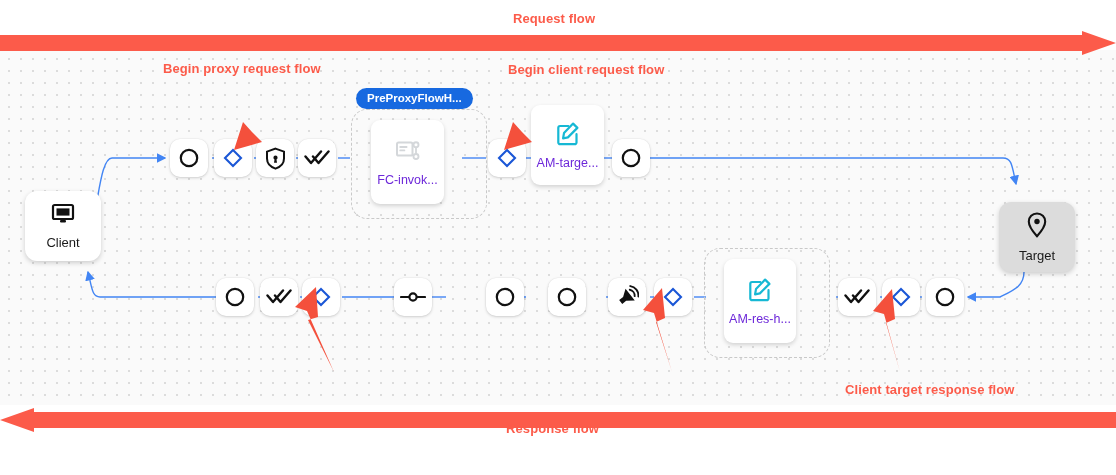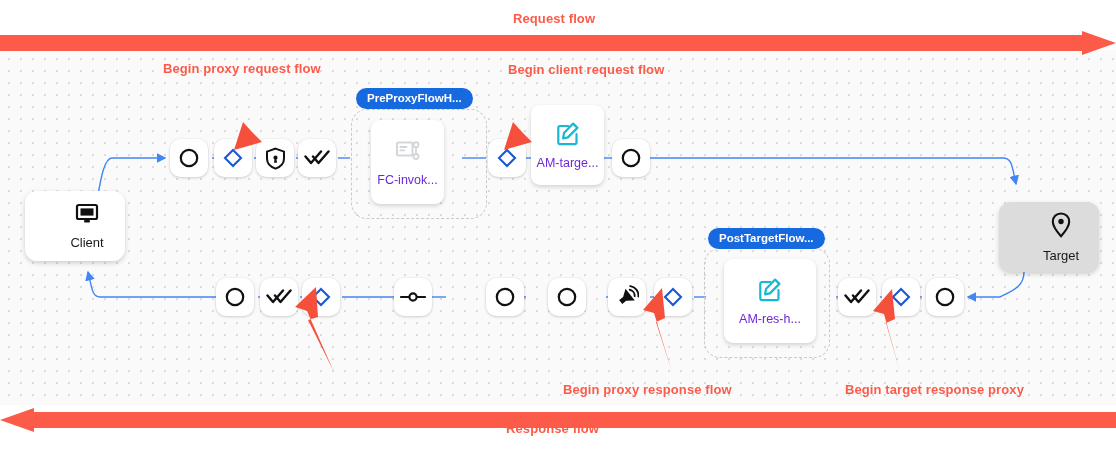--- a/index.html
+++ b/index.html
@@ -23,21 +23,21 @@
 
   
   .node{position:absolute;background:#fff;border-radius:10px;
         box-shadow:0 1px 3px rgba(0,0,0,.17),0 0 0 .5px rgba(0,0,0,.04);
         display:flex;align-items:center;justify-content:center;}
   .sq{width:38px;height:38px;}
   .sq svg{display:block;}
 
   
   .endpoint{width:76px;height:70px;border-radius:12px;flex-direction:column;gap:7px;
-            box-shadow:0 2px 5px rgba(0,0,0,.18);padding-left:24px;}
+            box-shadow:0 2px 5px rgba(0,0,0,.18);}
   .endpoint .lbl{font-size:13px;color:#1a1a1a;line-height:1;}
   .endpoint.target{background:#dcdcdc;justify-content:center;}
 
   
   .card{border-radius:9px;display:flex;flex-direction:column;align-items:center;justify-content:center;gap:6px;
         background:#fff;box-shadow:0 2px 4px rgba(0,0,0,.16);position:absolute;}
   .card .clbl{font-size:12.5px;color:#6d28d9;line-height:1;white-space:nowrap;}
   .card.stacked::before{content:"";position:absolute;left:6px;top:6px;width:100%;height:100%;
         border-radius:9px;background:#fff;box-shadow:0 2px 4px rgba(0,0,0,.14);z-index:-1;}
 
@@ -244,21 +244,20 @@
         <svg width="22" height="22" viewBox="0 0 22 22">
             <circle cx="11" cy="11" r="8.2" fill="none" stroke="#111" stroke-width="2.2"></circle>
           </svg>
       </span>
     </div>
 
     <div class="group" style="left:351px;top:59px;width:134px;height:108px;"></div>
     <div class="group-chip" style="left:356px;top:38px;text-align:center;">PreProxyFlowH...</div>
 
     <div class="group" style="left:704px;top:198px;width:124px;height:108px;"></div>
-    <div class="group-chip" style="left:708px;top:178px;">PostTargetFlow...</div>
 
     <div class="card stacked" style="left:371px;top:70px;width:73px;height:84px;">
       <span>
         <svg width="26" height="26" viewBox="0 0 26 26">
           <rect x="2" y="4.5" width="15.5" height="13" rx="1.6" fill="none" stroke="#d4d7da" stroke-width="2"></rect>
           <path d="M5.2,9 L11.6,9 M5.2,12.4 L9.4,12.4" stroke="#d4d7da" stroke-width="1.8" stroke-linecap="round"></path>
           <circle cx="21" cy="6.8" r="2.5" fill="none" stroke="#d4d7da" stroke-width="1.9"></circle>
           <circle cx="21" cy="18.5" r="2.5" fill="none" stroke="#d4d7da" stroke-width="1.9"></circle>
           <path d="M21,9.4 L21,16" stroke="#d4d7da" stroke-width="1.8"></path>
         </svg>
@@ -269,21 +268,21 @@
     <div class="card" style="left:531px;top:55px;width:73px;height:80px;">
       <span>
         <svg width="26" height="26" viewBox="0 0 26 26">
           <path d="M21.5,13.2 L21.5,21.4 a1.8,1.8 0 0 1 -1.8,1.8 L5.1,23.2 a1.8,1.8 0 0 1 -1.8,-1.8 L3.3,6.8 a1.8,1.8 0 0 1 1.8,-1.8 L13.3,5" fill="none" stroke="#16b8d4" stroke-width="2.2" stroke-linecap="round"></path>
           <path d="M18.1,2.6 L22.4,6.9 L12.9,16.4 L8.1,17.3 L9,12.1 Z" fill="none" stroke="#16b8d4" stroke-width="2.2" stroke-linejoin="round"></path>
         </svg>
       </span>
       <span class="clbl">AM-targe...</span>
     </div>
 
-    <div class="card stacked" style="left:724px;top:209px;width:92px;height:84px;">
+    <div class="card stacked" style="left:724px;top:209px;width:72px;height:84px;">
       <span>
         <svg width="26" height="26" viewBox="0 0 26 26">
           <path d="M21.5,13.2 L21.5,21.4 a1.8,1.8 0 0 1 -1.8,1.8 L5.1,23.2 a1.8,1.8 0 0 1 -1.8,-1.8 L3.3,6.8 a1.8,1.8 0 0 1 1.8,-1.8 L13.3,5" fill="none" stroke="#16b8d4" stroke-width="2.2" stroke-linecap="round"></path>
           <path d="M18.1,2.6 L22.4,6.9 L12.9,16.4 L8.1,17.3 L9,12.1 Z" fill="none" stroke="#16b8d4" stroke-width="2.2" stroke-linejoin="round"></path>
         </svg>
       </span>
       <span class="clbl">AM-res-h...</span>
     </div>
 
   </div>
@@ -312,16 +311,15 @@
       <path d="M334,372 L308,320 L318,317 L316,287 L295,307 L307,311 Z"></path>
 
       <path d="M672,372 L656,322 L665,318 L662,288 L643,310 L654,313 Z"></path>
 
       <path d="M900,372 L886,323 L895,319 L892,289 L873,311 L884,314 Z"></path>
     </g>
   </svg>
 
   <div class="anno" style="left:163px;top:61px;">Begin proxy request flow</div>
   <div class="anno" style="left:508px;top:62px;">Begin client request flow</div>
-  <div class="anno" style="left:563px;top:382px;">Begin proxy response flow</div>
-  <div class="anno" style="left:845px;top:382px;">Begin target response proxy</div>
+  <div class="anno" style="left:845px;top:382px;">Client target response flow</div>
 
 </div>
 
 </body></html>

